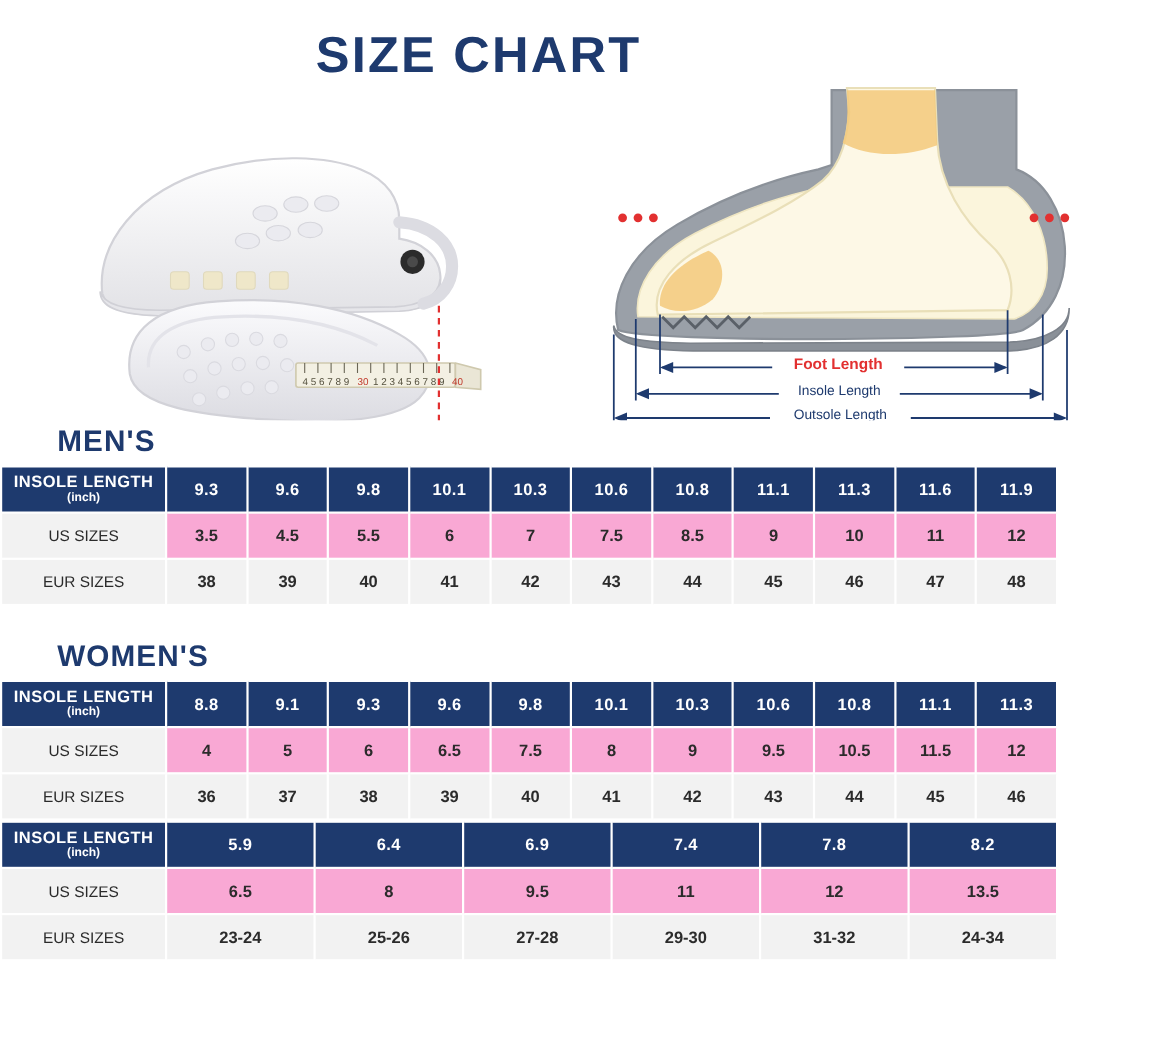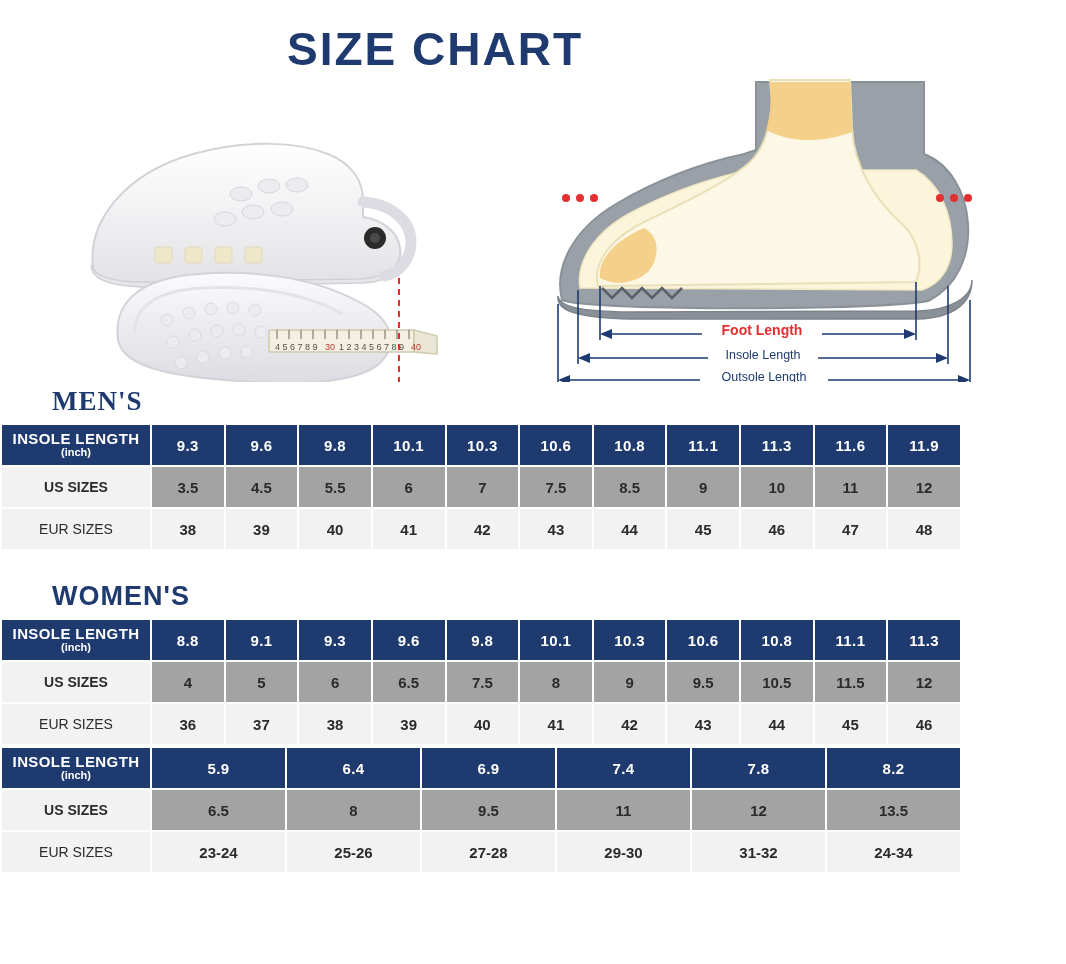--- a/index.html
+++ b/index.html
@@ -55,21 +55,21 @@
   }
 
   
   .section-title {
     font-size: 27px;
     font-weight: bold;
     letter-spacing: 1px;
     color: #1e3a6e;
     margin: 0 0 6px 52px;
   }
-  .men-title { margin-top: 4px; font-family: Liberation Serif, serif; }
+  .men-title { margin-top: 4px; }
   .women-title { margin-top: 30px; }
   .kid-title { margin-top: 30px; }
 
   
   table {
     border-collapse: collapse;
     width: 962px;
     margin: 0 auto;
     table-layout: fixed;
   }
@@ -96,24 +96,24 @@
     font-size: 11px;
     font-weight: bold;
     letter-spacing: 0;
   }
   tbody td.row-label {
     background: #f2f2f2;
     font-weight: normal;
     color: #2b2b2b;
     font-size: 14px;
   }
-  tbody tr.odd td { background: #a3a3a3; }
+  tbody tr.odd td { background: #f9a8d4; }
   tbody tr.even td { background: #f2f2f2; }
   tbody tr.even td.row-label { background: #f2f2f2; }
-  tbody tr.odd td.row-label { background: #f2f2f2; font-weight: bold; }
+  tbody tr.odd td.row-label { background: #f2f2f2; }
 </style>
 </head>
 <body>
 
 <div class="page">
 
   <h1 class="title">SIZE CHART</h1>
 
   <div class="illus-row">
 

